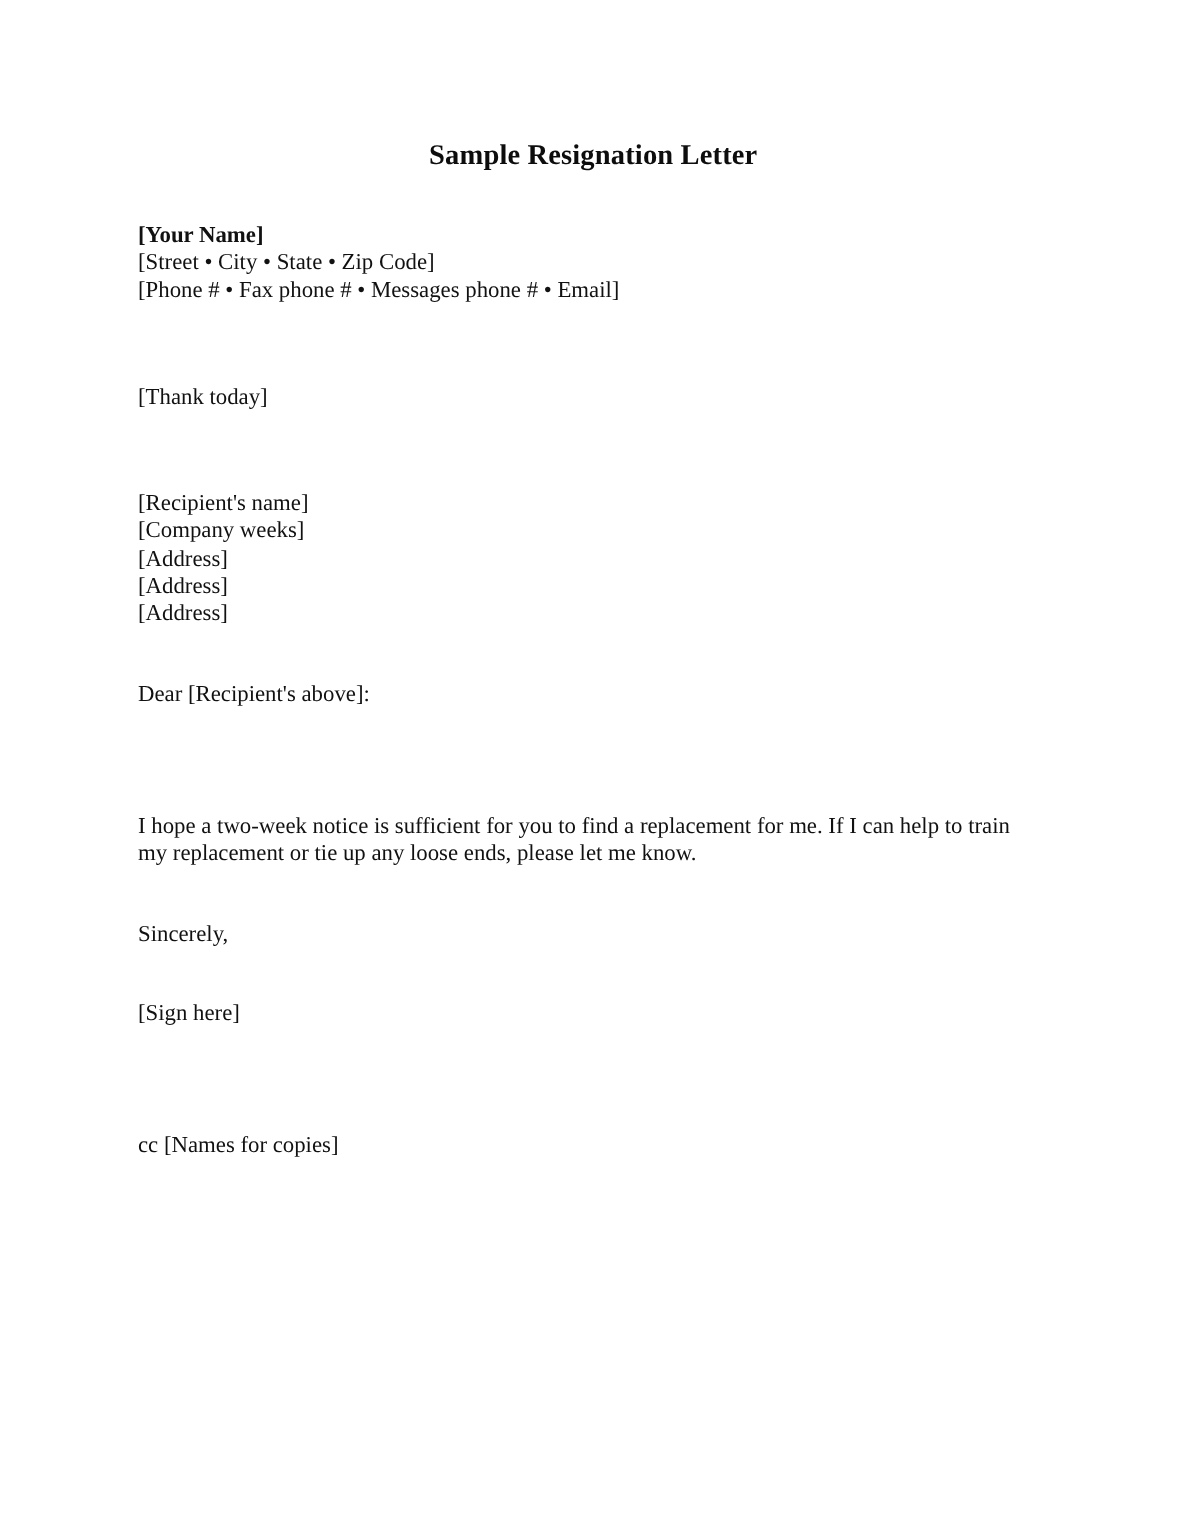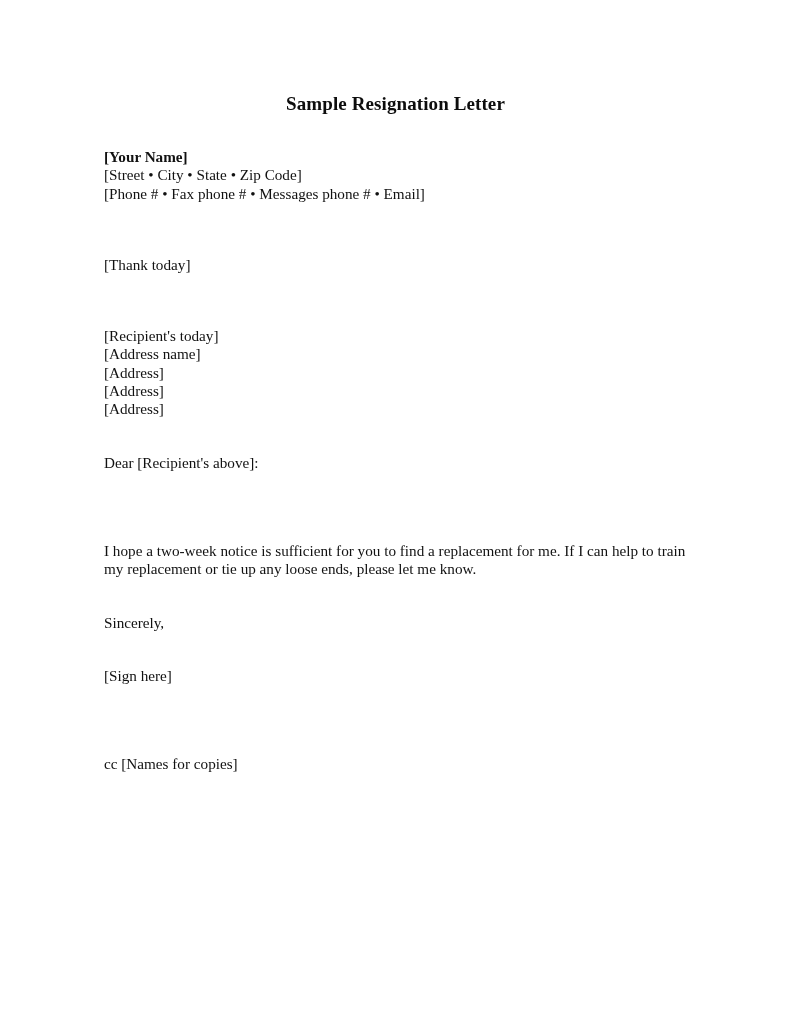--- a/index.html
+++ b/index.html
@@ -30,21 +30,20 @@
     color: #0d0d0d;
   }
   .content {
     position: absolute;
     left: 92px;
     top: 148px;
     width: 600px;
     font-size: 15.2px;
     line-height: 18.3px;
     color: #111111;
-    margin-left: 12px;
   }
   .block {
     margin: 0;
   }
   .line {
     white-space: pre-wrap;
   }
   .bold {
     font-weight: bold;
   }
@@ -72,22 +71,22 @@
 
     <div class="gap-lg"></div>
 
     <div class="block">
       <div class="line">[Thank today]</div>
     </div>
 
     <div class="gap-lg"></div>
 
     <div class="block">
-      <div class="line">[Recipient's today]</div>
-      <div class="line">[Address name]</div>
+      <div class="line">[Recipient's name]</div>
+      <div class="line">[Company weeks]</div>
       <div class="line">[Address]</div>
       <div class="line">[Address]</div>
       <div class="line">[Address]</div>
     </div>
 
     <div class="gap-md"></div>
 
     <div class="block">
       <div class="line">Dear [Recipient's above]:</div>
     </div>

